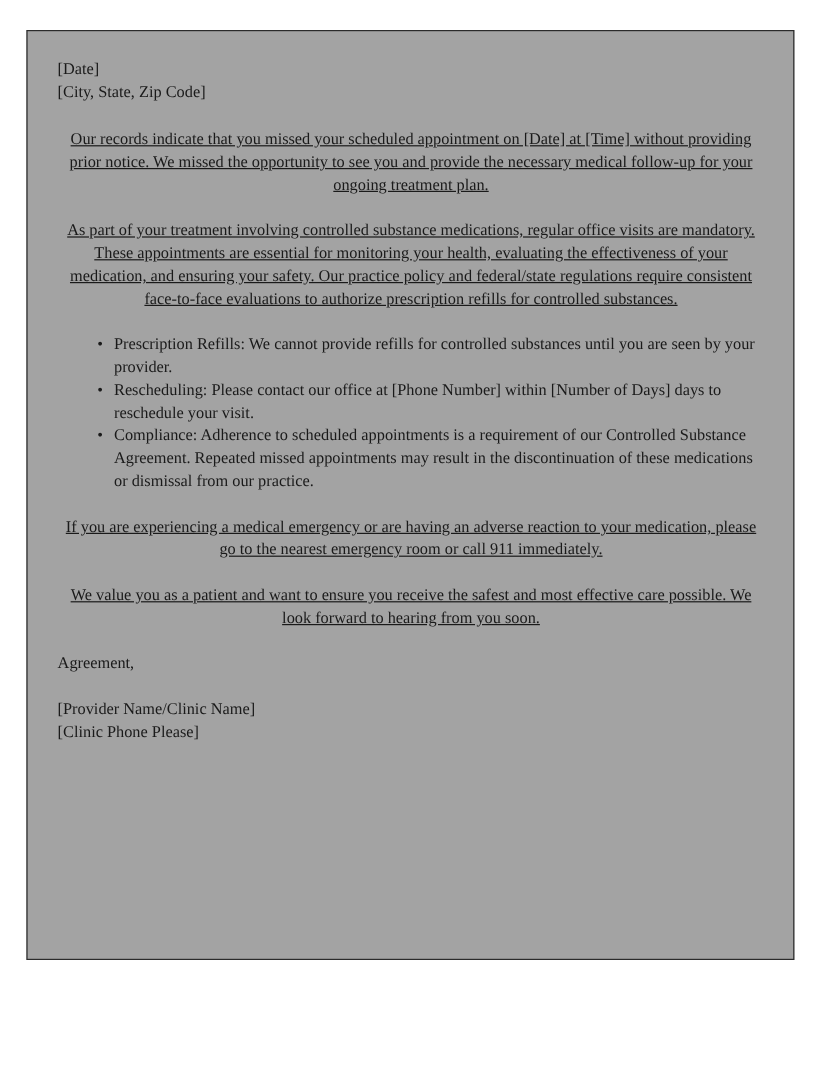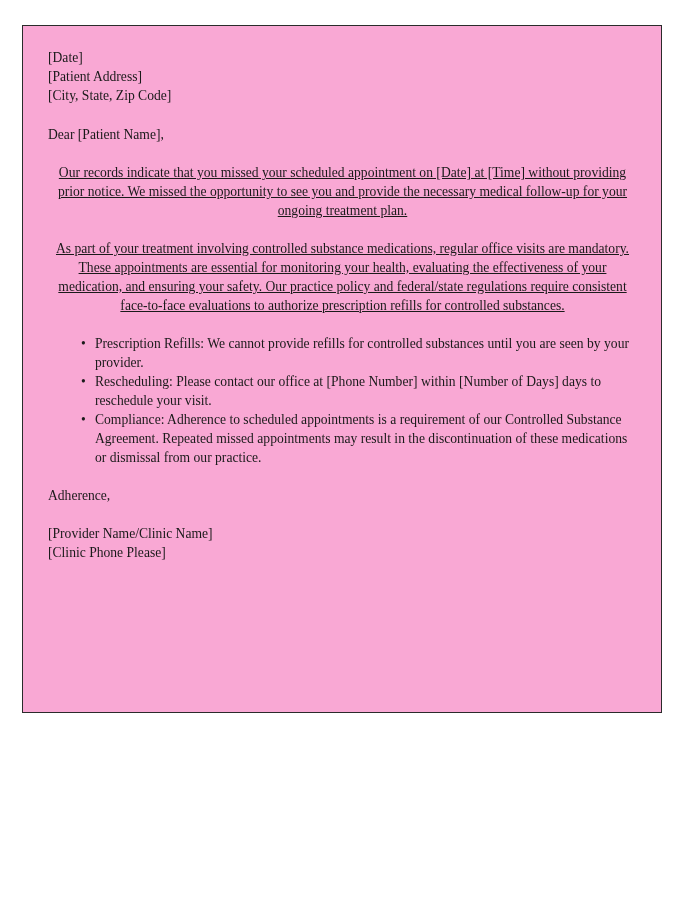--- a/index.html
+++ b/index.html
@@ -12,24 +12,24 @@
     height: 900px;
     font-family: "Liberation Serif", "DejaVu Serif", serif;
     color: #1a1a1a;
     -webkit-font-smoothing: antialiased;
   }
   .page-frame {
     position: absolute;
     left: 22px;
     top: 25px;
     width: 640px;
-    height: 688px;
+    height: 775px;
     border: 1px solid #2b2b2b;
     box-sizing: border-box;
-    background: #f9a8d4;
+    background: #a3a3a3;
     overflow: hidden;
   }
   .letter-body {
     padding: 22px 24px 0 25px;
     font-size: 13.6px;
     line-height: 19px;
   }
   .address-block {
     margin: 0 0 20px 0;
   }
@@ -82,47 +82,47 @@
   }
 </style>
 </head>
 <body>
 
 <div class="page-frame">
   <div class="letter-body">
 
     <div class="address-block">
       <span class="address-line">[Date]</span>
-      <span class="address-line">[Patient Address]</span>
       <span class="address-line">[City, State, Zip Code]</span>
     </div>
 
 
-    <div class="salutation">Dear [Patient Name],</div>
 
     <p class="para">Our records indicate that you missed your scheduled appointment on [Date] at [Time] without providing prior notice. We missed the opportunity to see you and provide the necessary medical follow-up for your ongoing treatment plan.</p>
 
     <p class="para">As part of your treatment involving controlled substance medications, regular office visits are mandatory. These appointments are essential for monitoring your health, evaluating the effectiveness of your medication, and ensuring your safety. Our practice policy and federal/state regulations require consistent face-to-face evaluations to authorize prescription refills for controlled substances.</p>
 
 
     <ul class="advisory-list">
       <li>
         <span class="bullet-label">Prescription Refills:</span><span> We cannot provide refills for controlled substances until you are seen by your provider.</span>
       </li>
       <li>
         <span class="bullet-label">Rescheduling:</span><span> Please contact our office at [Phone Number] within [Number of Days] days to reschedule your visit.</span>
       </li>
       <li>
         <span class="bullet-label">Compliance:</span><span> Adherence to scheduled appointments is a requirement of our Controlled Substance Agreement. Repeated missed appointments may result in the discontinuation of these medications or dismissal from our practice.</span>
       </li>
     </ul>
 
+    <p class="para">If you are experiencing a medical emergency or are having an adverse reaction to your medication, please go to the nearest emergency room or call 911 immediately.</p>
 
+    <p class="para">We value you as a patient and want to ensure you receive the safest and most effective care possible. We look forward to hearing from you soon.</p>
 
-    <div class="signoff">Adherence,</div>
+    <div class="signoff">Agreement,</div>
 
     <div class="signature-block">
       <span class="signature-line">[Provider Name/Clinic Name]</span>
       <span class="signature-line">[Clinic Phone Please]</span>
     </div>
 
   </div>
 </div>
 
 </body></html>

